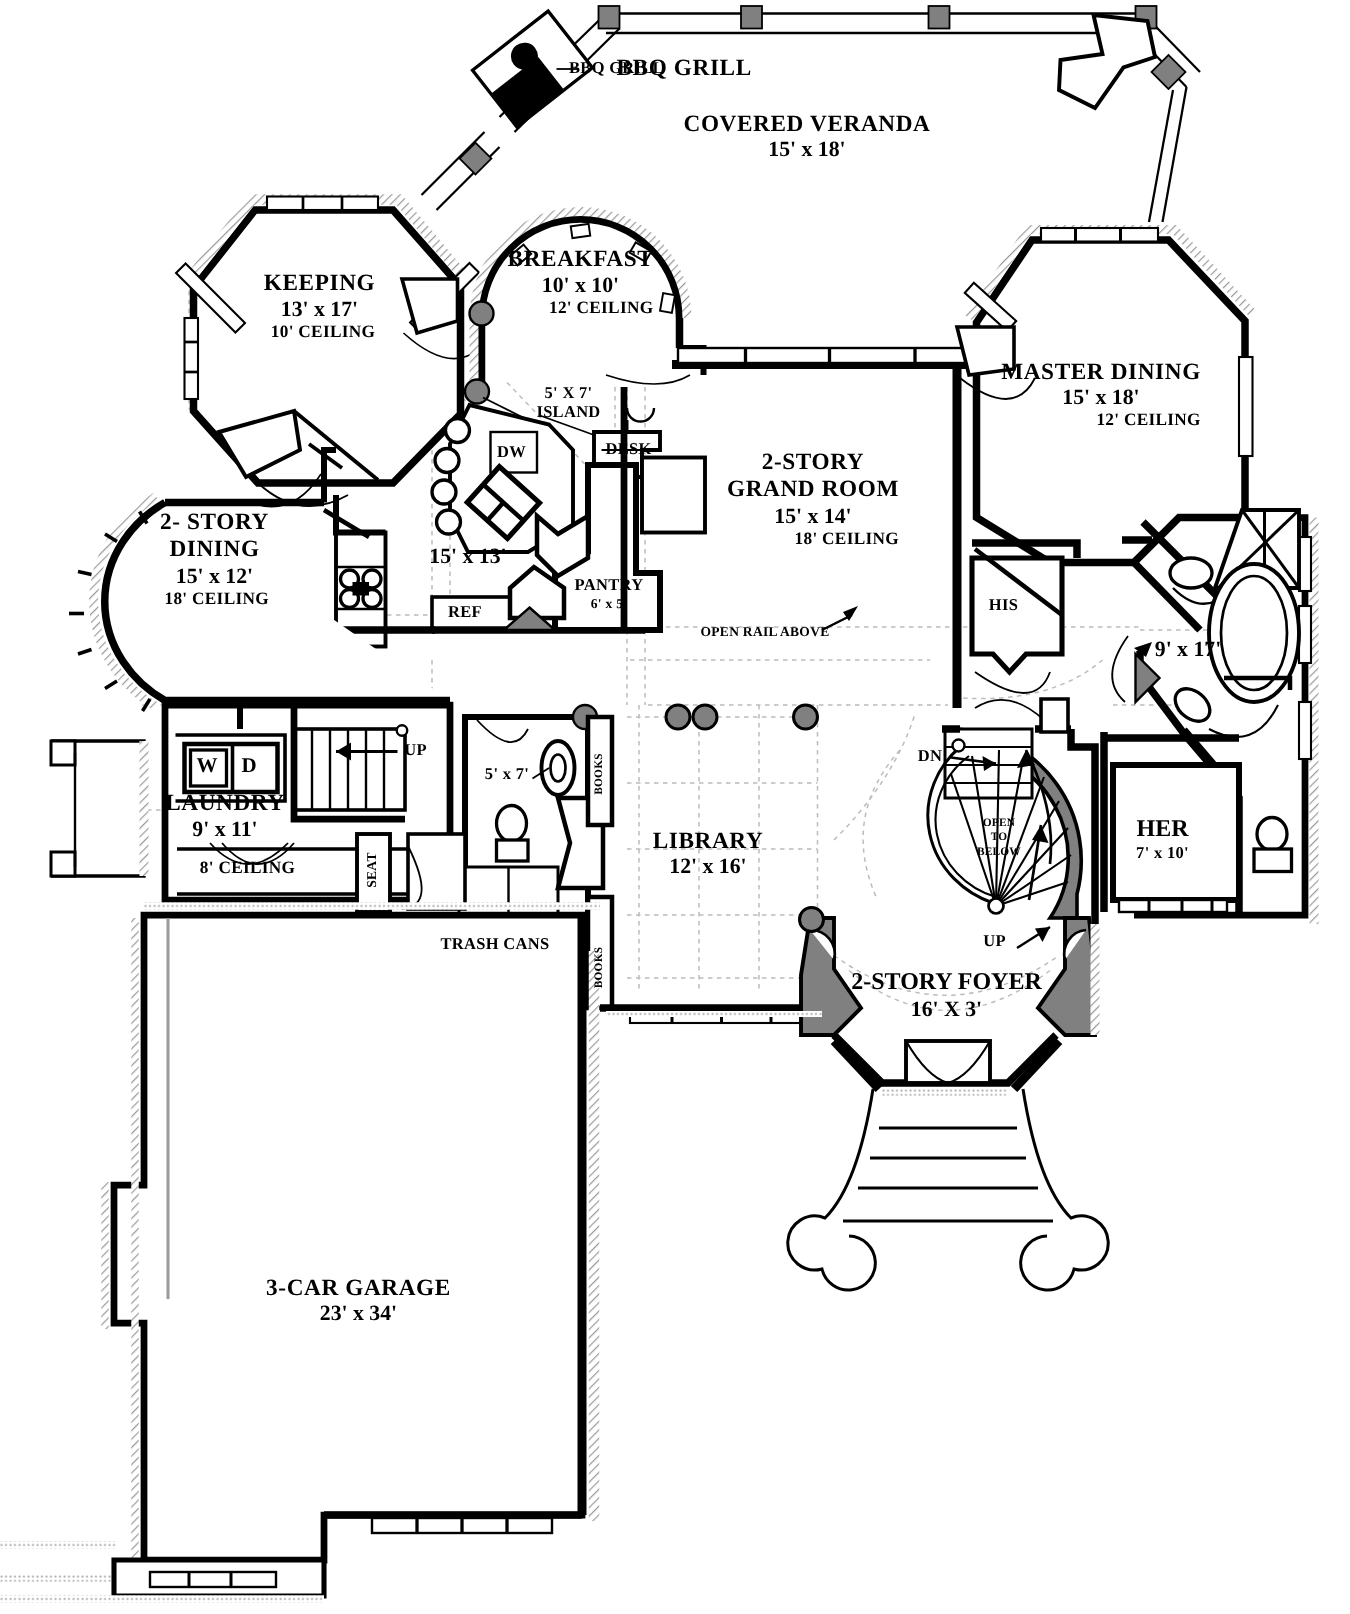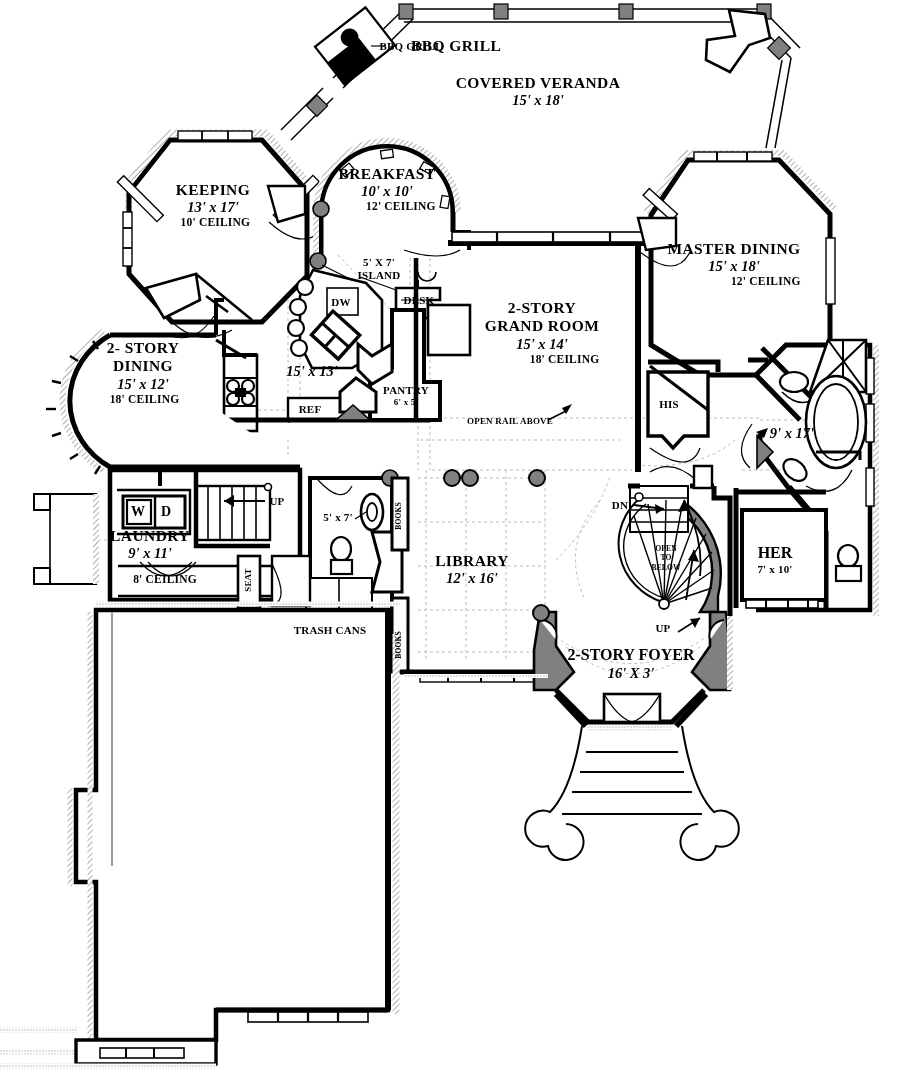--- a/index.html
+++ b/index.html
@@ -5,21 +5,21 @@
 <style>
   html,body{margin:0;padding:0;background:#ffffff;}
   body{font-family:"Liberation Serif", serif;}
   #plan{position:relative;width:900px;height:1076px;background:#ffffff;overflow:hidden;}
   #plan svg{position:absolute;left:0;top:0;}
   .lbl{position:absolute;text-align:center;color:#000;line-height:1.18;white-space:nowrap;
        font-family:"Liberation Serif", serif;font-weight:bold;transform:translate(-50%,-50%);}
   .lbl .n{display:block;}
   .big   {font-size:15.5px;letter-spacing:.4px;}
   .mid   {font-size:16px;}
-  .dim   {font-size:14.5px;font-style:italic;}
+  .dim   {font-size:14.5px;}
   .cel   {font-size:11.5px;letter-spacing:.2px;text-align:right;}
   .small {font-size:11px;letter-spacing:.2px;}
   .tiny  {font-size:9px;letter-spacing:.2px;}
   .xtiny {font-size:7.6px;letter-spacing:.1px;line-height:1.25;}
   .vert  {transform:translate(-50%,-50%) rotate(-90deg);}
 </style>
 </head>
 <body>
 
 <div id="plan">
@@ -610,20 +610,24 @@
 <div class="lbl" style="left:472px;top:570px">
   <span class="n big">LIBRARY</span>
   <span class="n dim">12' x 16'</span>
 </div>
 
 <div class="lbl" style="left:631px;top:664px">
   <span class="n mid">2-STORY FOYER</span>
   <span class="n dim">16' X 3'</span>
 </div>
 
+<div class="lbl" style="left:239px;top:868px">
+  <span class="n big">3-CAR GARAGE</span>
+  <span class="n dim">23' x 34'</span>
+</div>
 
 <div class="lbl" style="left:775px;top:560px">
   <span class="n mid">HER</span>
   <span class="n small">7' x 10'</span>
 </div>
 
 <div class="lbl small" style="left:411px;top:46px">BBQ GRILL</div>
 
 <div class="lbl" style="left:379px;top:269px">
   <span class="n small">5' X 7'</span>

